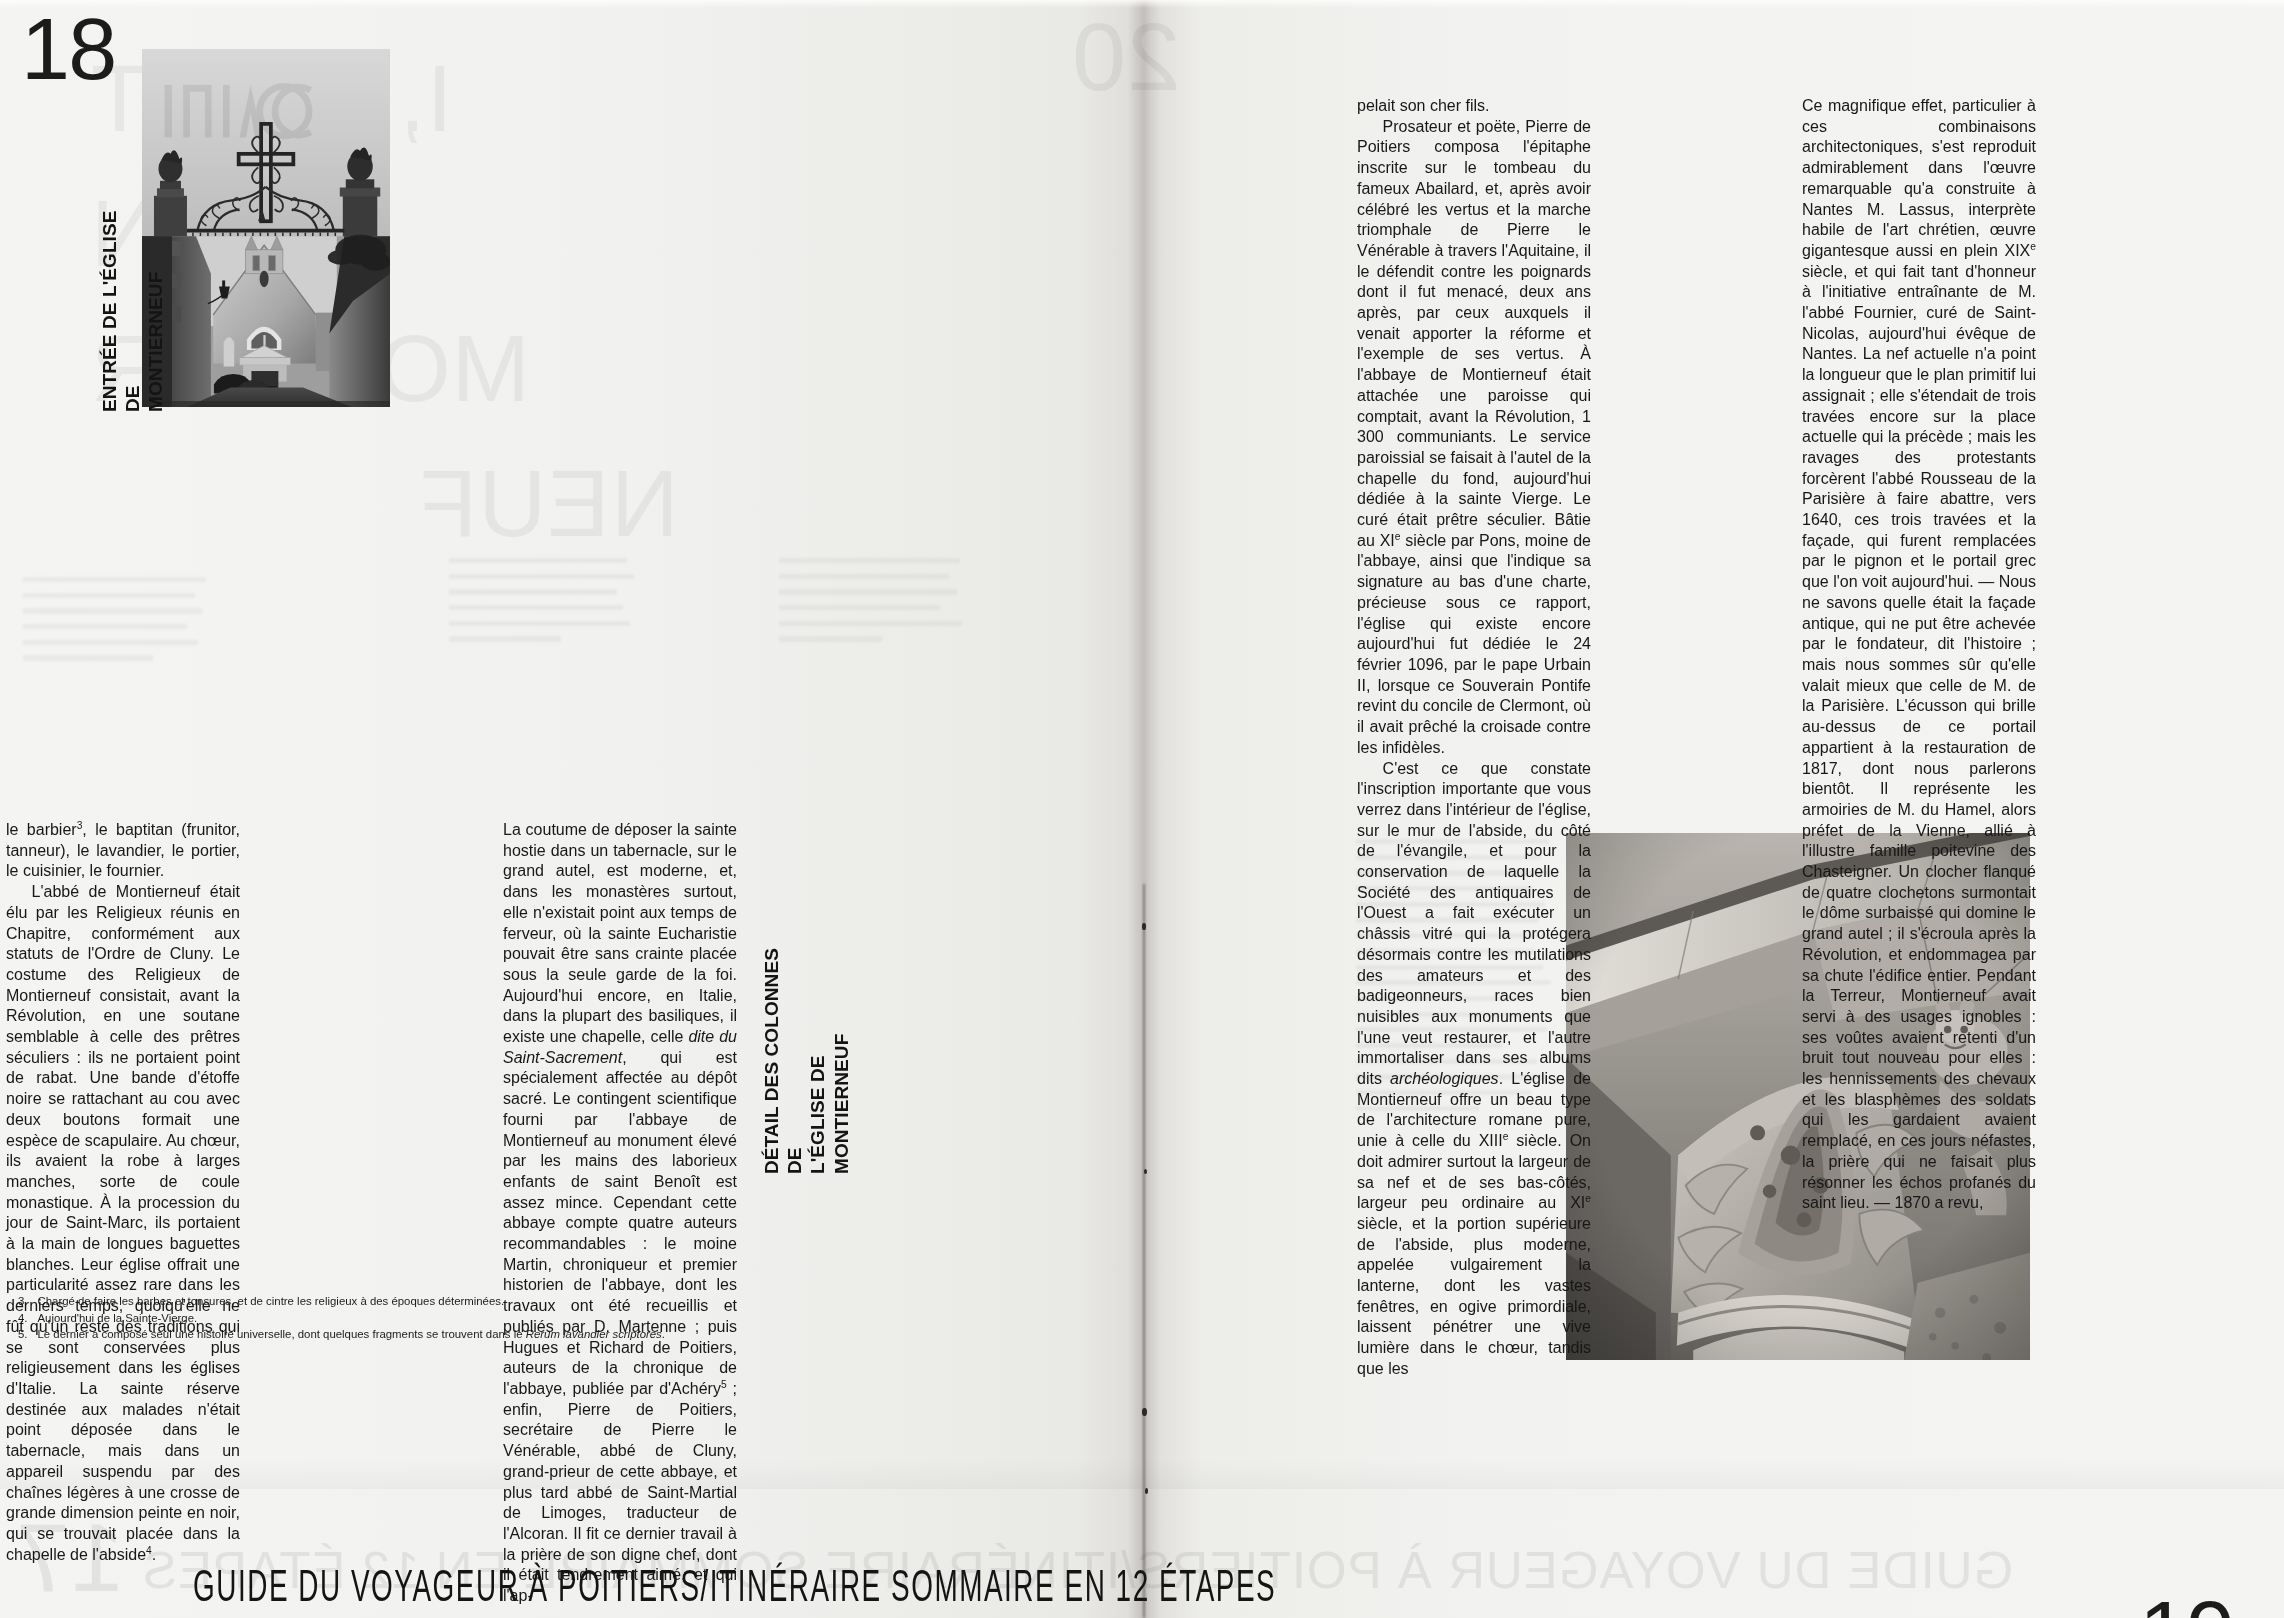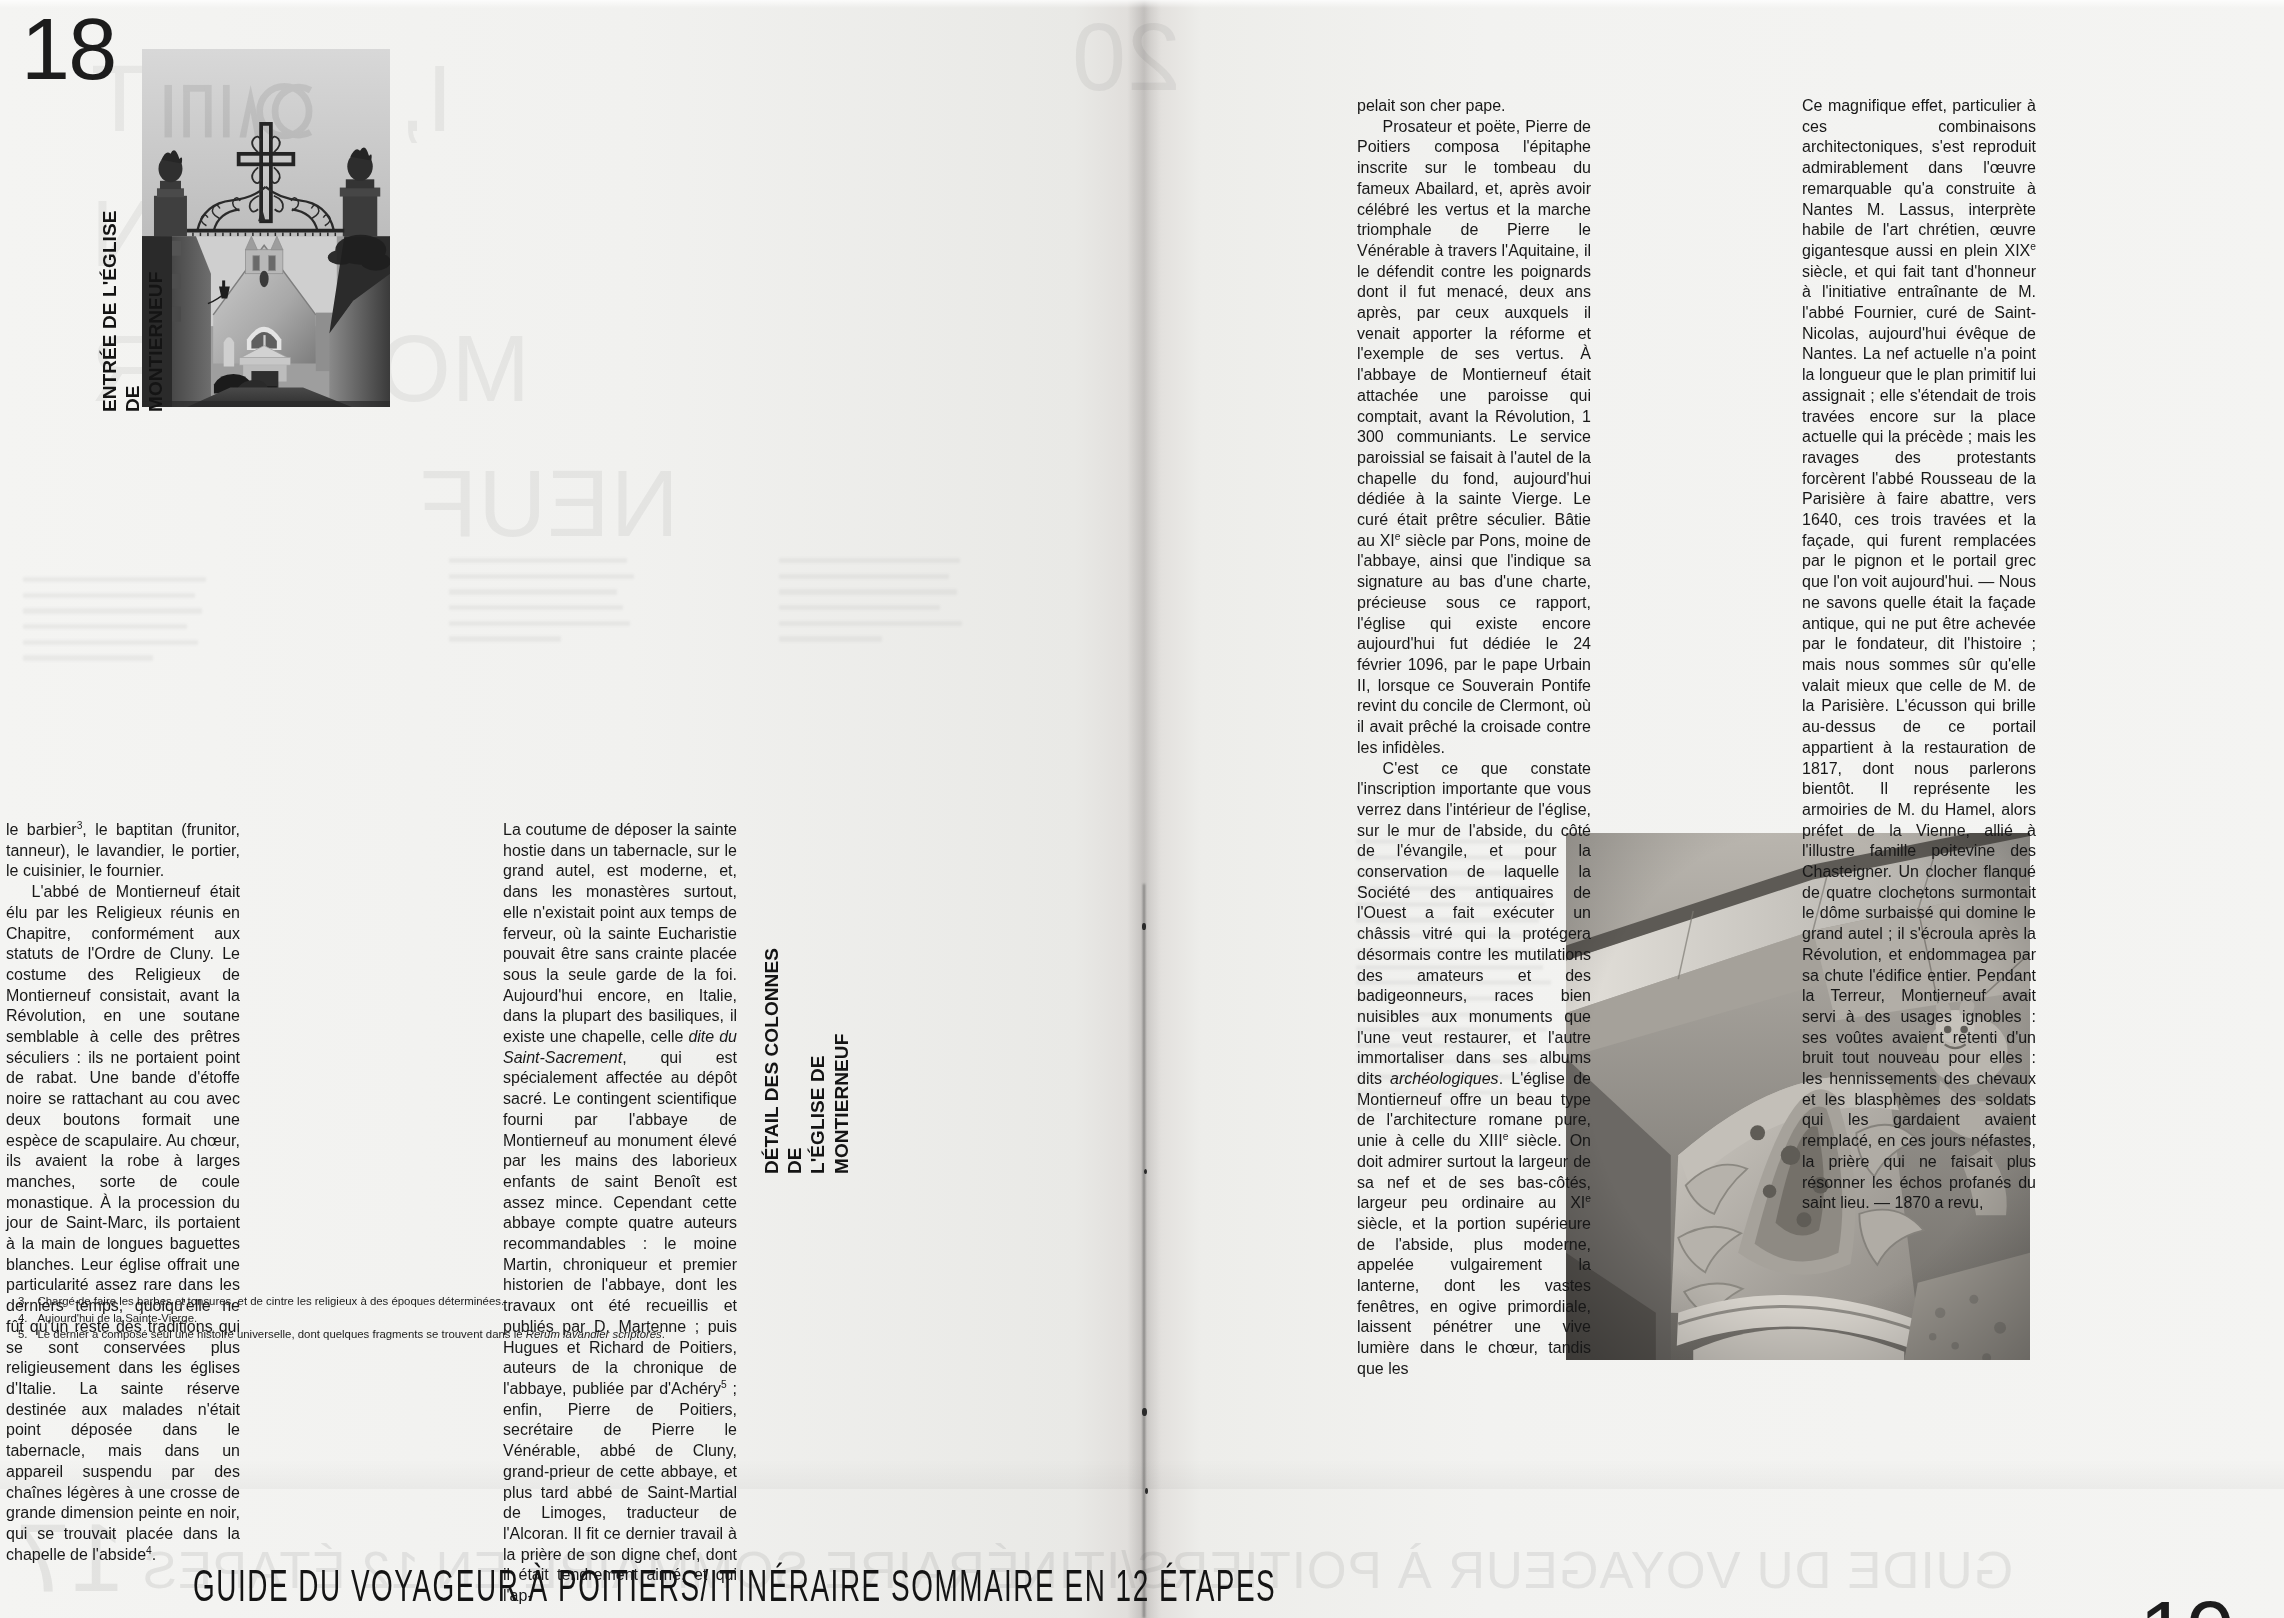--- a/index.html
+++ b/index.html
@@ -501,21 +501,21 @@
 L'ÉGLISE DE MONTIERNEUF</div>
 
   <div class="col col-l1">
       <p>le barbier<sup>3</sup>, le baptitan (frunitor, tanneur), le lavandier, le portier, le cuisinier, le fournier.</p>
       <p>L'abbé de Montierneuf était élu par les Religieux réunis en Chapitre, conformément aux statuts de l'Ordre de Cluny. Le costume des Religieux de Montierneuf consistait, avant la Révolution, en une soutane semblable à celle des prêtres séculiers : ils ne portaient point de rabat. Une bande d'étoffe noire se rattachant au cou avec deux boutons formait une espèce de scapulaire. Au chœur, ils avaient la robe à larges manches, sorte de coule monastique. À la procession du jour de Saint-Marc, ils portaient à la main de longues baguettes blanches. Leur église offrait une particularité assez rare dans les derniers temps, quoiqu'elle ne fût qu'un reste des traditions qui se sont conservées plus religieusement dans les églises d'Italie. La sainte réserve destinée aux malades n'était point déposée dans le tabernacle, mais dans un appareil suspendu par des chaînes légères à une crosse de grande dimension peinte en noir, qui se trouvait placée dans la chapelle de l'abside<sup>4</sup>.</p>
     </div>
   <div class="col col-l2">
       <p>La coutume de déposer la sainte hostie dans un tabernacle, sur le grand autel, est moderne, et, dans les monastères surtout, elle n'existait point aux temps de ferveur, où la sainte Eucharistie pouvait être sans crainte placée sous la seule garde de la foi. Aujourd'hui encore, en Italie, dans la plupart des basiliques, il existe une chapelle, celle <i>dite du Saint-Sacrement</i>, qui est spécialement affectée au dépôt sacré. Le contingent scientifique fourni par l'abbaye de Montierneuf au monument élevé par les mains des laborieux enfants de saint Benoît est assez mince. Cependant cette abbaye compte quatre auteurs recommandables : le moine Martin, chroniqueur et premier historien de l'abbaye, dont les travaux ont été recueillis et publiés par D. Martenne ; puis Hugues et Richard de Poitiers, auteurs de la chronique de l'abbaye, publiée par d'Achéry<sup>5</sup> ; enfin, Pierre de Poitiers, secrétaire de Pierre le Vénérable, abbé de Cluny, grand-prieur de cette abbaye, et plus tard abbé de Saint-Martial de Limoges, traducteur de l'Alcoran. Il fit ce dernier travail à la prière de son digne chef, dont il était tendrement aimé, et qui l'ap-</p>
     </div>
   <div class="col col-r1">
-      <p>pelait son cher pape.</p>
+      <p>pelait son cher fils.</p>
       <p>Prosateur et poëte, Pierre de Poitiers composa l'épitaphe inscrite sur le tombeau du fameux Abailard, et, après avoir célébré les vertus et la marche triomphale de Pierre le Vénérable à travers l'Aquitaine, il le défendit contre les poignards dont il fut menacé, deux ans après, par ceux auxquels il venait apporter la réforme et l'exemple de ses vertus. À l'abbaye de Montierneuf était attachée une paroisse qui comptait, avant la Révolution, 1 300 communiants. Le service paroissial se faisait à l'autel de la chapelle du fond, aujourd'hui dédiée à la sainte Vierge. Le curé était prêtre séculier. Bâtie au XI<sup>e</sup> siècle par Pons, moine de l'abbaye, ainsi que l'indique sa signature au bas d'une charte, précieuse sous ce rapport, l'église qui existe encore aujourd'hui fut dédiée le 24 février 1096, par le pape Urbain II, lorsque ce Souverain Pontife revint du concile de Clermont, où il avait prêché la croisade contre les infidèles.</p>
       <p>C'est ce que constate l'inscription importante que vous verrez dans l'intérieur de l'église, sur le mur de l'abside, du côté de l'évangile, et pour la conservation de laquelle la Société des antiquaires de l'Ouest a fait exécuter un châssis vitré qui la protégera désormais contre les mutilations des amateurs et des badigeonneurs, races bien nuisibles aux monuments que l'une veut restaurer, et l'autre immortaliser dans ses albums dits <i>archéologiques</i>. L'église de Montierneuf offre un beau type de l'architecture romane pure, unie à celle du XIII<sup>e</sup> siècle. On doit admirer surtout la largeur de sa nef et de ses bas-côtés, largeur peu ordinaire au XI<sup>e</sup> siècle, et la portion supérieure de l'abside, plus moderne, appelée vulgairement la lanterne, dont les vastes fenêtres, en ogive primordiale, laissent pénétrer une vive lumière dans le chœur, tandis que les</p>
     </div>
   <div class="col col-r2">
       <p>Ce magnifique effet, particulier à ces combinaisons architectoniques, s'est reproduit admirablement dans l'œuvre remarquable qu'a construite à Nantes M. Lassus, interprète habile de l'art chrétien, œuvre gigantesque aussi en plein XIX<sup>e</sup> siècle, et qui fait tant d'honneur à l'initiative entraînante de M. l'abbé Fournier, curé de Saint-Nicolas, aujourd'hui évêque de Nantes. La nef actuelle n'a point la longueur que le plan primitif lui assignait ; elle s'étendait de trois travées encore sur la place actuelle qui la précède ; mais les ravages des protestants forcèrent l'abbé Rousseau de la Parisière à faire abattre, vers 1640, ces trois travées et la façade, qui furent remplacées par le pignon et le portail grec que l'on voit aujourd'hui. — Nous ne savons quelle était la façade antique, qui ne put être achevée par le fondateur, dit l'histoire ; mais nous sommes sûr qu'elle valait mieux que celle de M. de la Parisière. L'écusson qui brille au-dessus de ce portail appartient à la restauration de 1817, dont nous parlerons bientôt. Il représente les armoiries de M. du Hamel, alors préfet de la Vienne, allié à l'illustre famille poitevine des Chasteigner. Un clocher flanqué de quatre clochetons surmontait le dôme surbaissé qui domine le grand autel ; il s'écroula après la Révolution, et endommagea par sa chute l'édifice entier. Pendant la Terreur, Montierneuf avait servi à des usages ignobles : ses voûtes avaient retenti d'un bruit tout nouveau pour elles : les hennissements des chevaux et les blasphèmes des soldats qui les gardaient avaient remplacé, en ces jours néfastes, la prière qui ne faisait plus résonner les échos profanés du saint lieu. — 1870 a revu,</p>
     </div>
 
   <div class="footnotes" id="footnotes">
       <div class="fn">
         <span class="fn-num">3.</span>

